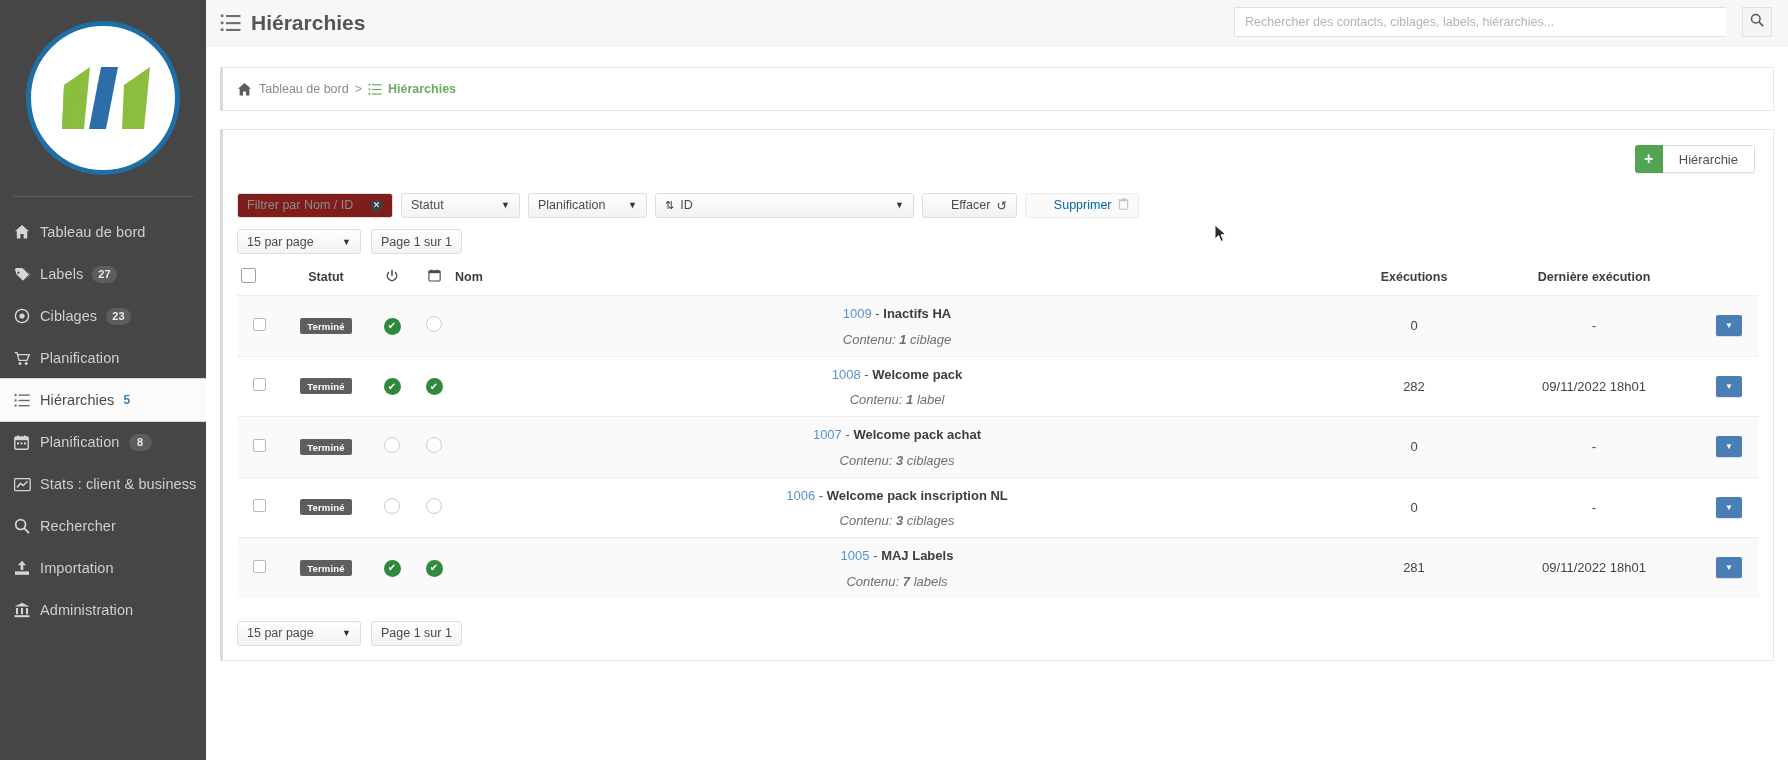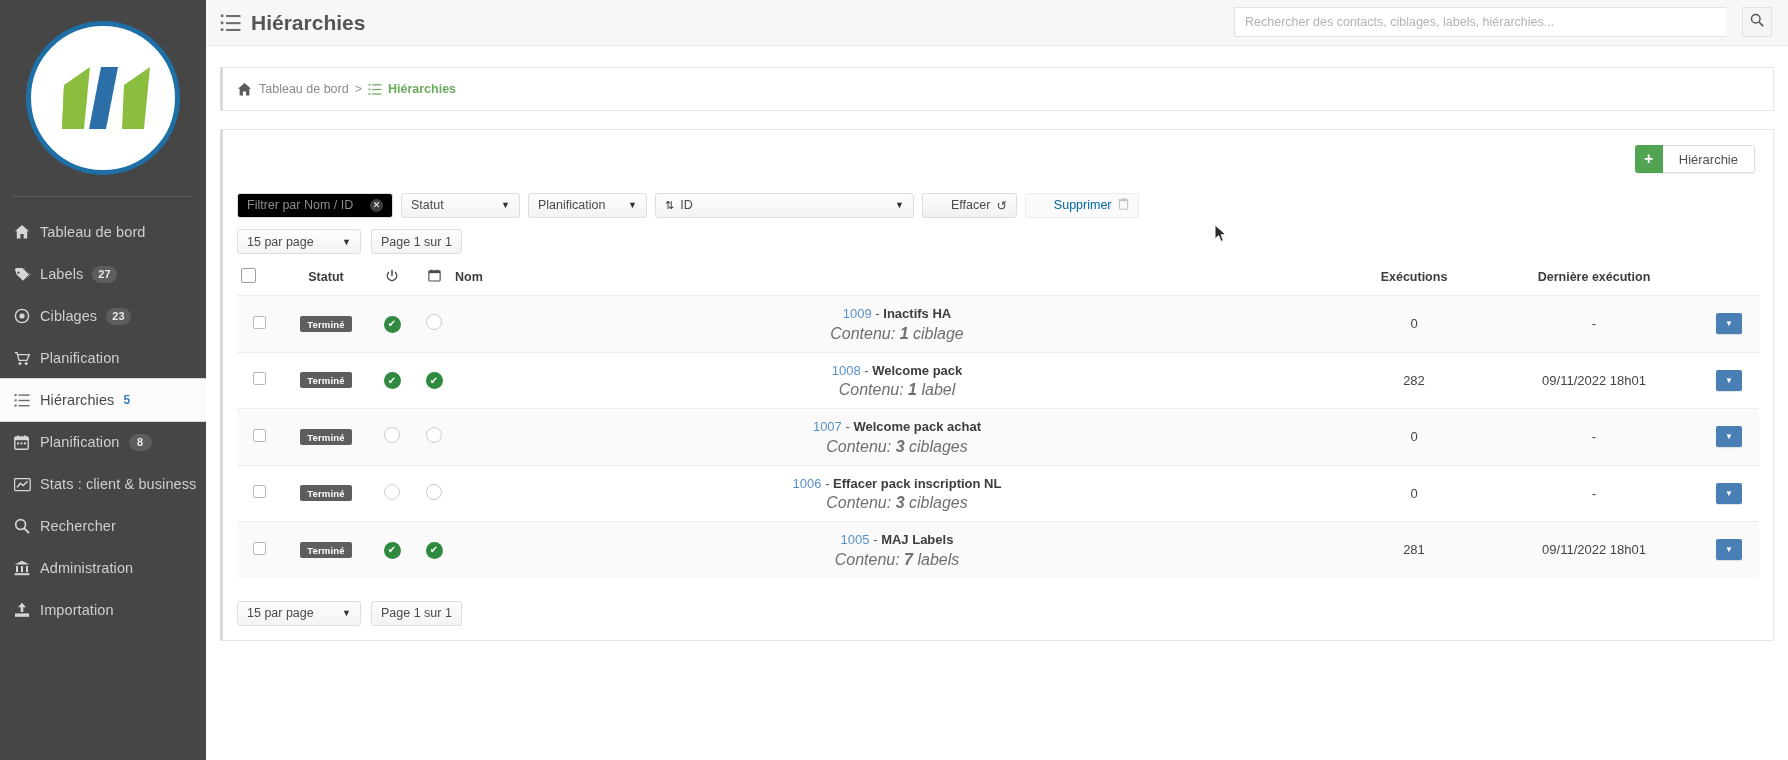--- a/index.html
+++ b/index.html
@@ -193,21 +193,21 @@
     background: linear-gradient(#fdfdfd, #f3f3f3);
     font-size: 12.5px;
     color: #4a4a4a;
     display: inline-flex; align-items: center;
     padding: 0 9px;
     cursor: pointer;
     position: relative;
     white-space: nowrap;
   }
   .ctl.input-like {
-    background: #000000;
+    background: #7f1d1d;
     width: 156px;
     justify-content: space-between;
     cursor: text;
   }
   .ctl.input-like .ph { color: #8d8d8d; }
   .clear-ico {
     width: 13px; height: 13px; border-radius: 50%;
     background: #3f3f3f; color: #fff;
     display: inline-flex; align-items: center; justify-content: center;
     font-size: 9px; line-height: 1; cursor: pointer;
@@ -292,22 +292,22 @@
     width: 16px; height: 16px; border-radius: 50%;
     border: 1.5px solid #cccccc;
     background: #fff;
     display: inline-block;
   }
   .row-name { line-height: 1.35; }
   .row-id { color: #5b92c9; text-align: center; }
   .row-dash { color: #555; }
   .row-title { color: #3d3d3d; font-weight: bold; }
   .row-sub {
-    font-size: 16px; font-style: italic;
-    color: #6f6f6f; margin-top: 2px;
+    font-size: 13px; font-style: italic;
+    color: #6f6f6f; margin-top: 9px;
   }
   .row-sub b { font-style: italic; }
   .act-btn {
     width: 26px; height: 21px;
     background: #4a7fb5;
     border-radius: 2px;
     color: #ffffff;
     display: inline-flex; align-items: center; justify-content: center;
     font-size: 8px;
     cursor: pointer;
@@ -429,38 +429,38 @@
             <line x1="10.3" y1="10.3" x2="15" y2="15" stroke="currentColor" stroke-width="1.9"></line>
           </svg>
       </span>
       <span class="nav-label">Rechercher</span>
     </div>
 
 
     <div class="nav-item">
       <span class="nav-ico">
         <svg width="16" height="16" viewBox="0 0 16 16">
+            <path fill="currentColor" d="M8 0.8 L12 5.2 L9.3 5.2 L9.3 10 L6.7 10 L6.7 5.2 L4 5.2 Z"></path>
+            <path fill="currentColor" d="M1 11.4 h14 v3.4 h-14 Z"></path>
+          </svg>
+      </span>
+      <span class="nav-label">Importation</span>
+    </div>
+
+    <div class="nav-item">
+      <span class="nav-ico">
+        <svg width="16" height="16" viewBox="0 0 16 16">
             <path fill="currentColor" d="M8 0.8 L15.4 4.6 L0.6 4.6 Z"></path>
             <rect x="2" y="6" width="2" height="6.2" fill="currentColor"></rect>
             <rect x="7" y="6" width="2" height="6.2" fill="currentColor"></rect>
             <rect x="12" y="6" width="2" height="6.2" fill="currentColor"></rect>
             <rect x="0.6" y="13.2" width="14.8" height="2" fill="currentColor"></rect>
           </svg>
       </span>
       <span class="nav-label">Administration</span>
-    </div>
-
-    <div class="nav-item">
-      <span class="nav-ico">
-        <svg width="16" height="16" viewBox="0 0 16 16">
-            <path fill="currentColor" d="M8 0.8 L12 5.2 L9.3 5.2 L9.3 10 L6.7 10 L6.7 5.2 L4 5.2 Z"></path>
-            <path fill="currentColor" d="M1 11.4 h14 v3.4 h-14 Z"></path>
-          </svg>
-      </span>
-      <span class="nav-label">Importation</span>
     </div>
   </aside>
 
   <section class="main">
 
     <div class="topbar">
       <div class="page-title">
         <span class="title-ico">
           <svg width="21" height="20" viewBox="0 0 16 15">
               <rect x="0.6" y="1" width="2" height="2" fill="currentColor"></rect>
@@ -671,21 +671,21 @@
 
             <tr>
               <td class="c-check"><span class="chk"></span></td>
               <td class="c-statut"><span class="tag">Terminé</span></td>
               <td class="c-ico"><span class="dot-off"></span></td>
               <td class="c-ico"><span class="dot-off"></span></td>
               <td class="c-nom">
                 <div class="row-name">
                   <a class="row-id">1006</a>
                   <span class="row-dash">-</span>
-                  <span class="row-title">Effacer pack inscription NL</span>
+                  <span class="row-title">Welcome pack inscription NL</span>
                 </div>
                 <div class="row-sub">
                   <span>Contenu:</span>
                   <b>3</b>
                   <span>ciblages</span>
                 </div>
               </td>
               <td class="c-exec">0</td>
               <td class="c-last">-</td>
               <td class="c-act"><span class="act-btn">▼</span></td>

